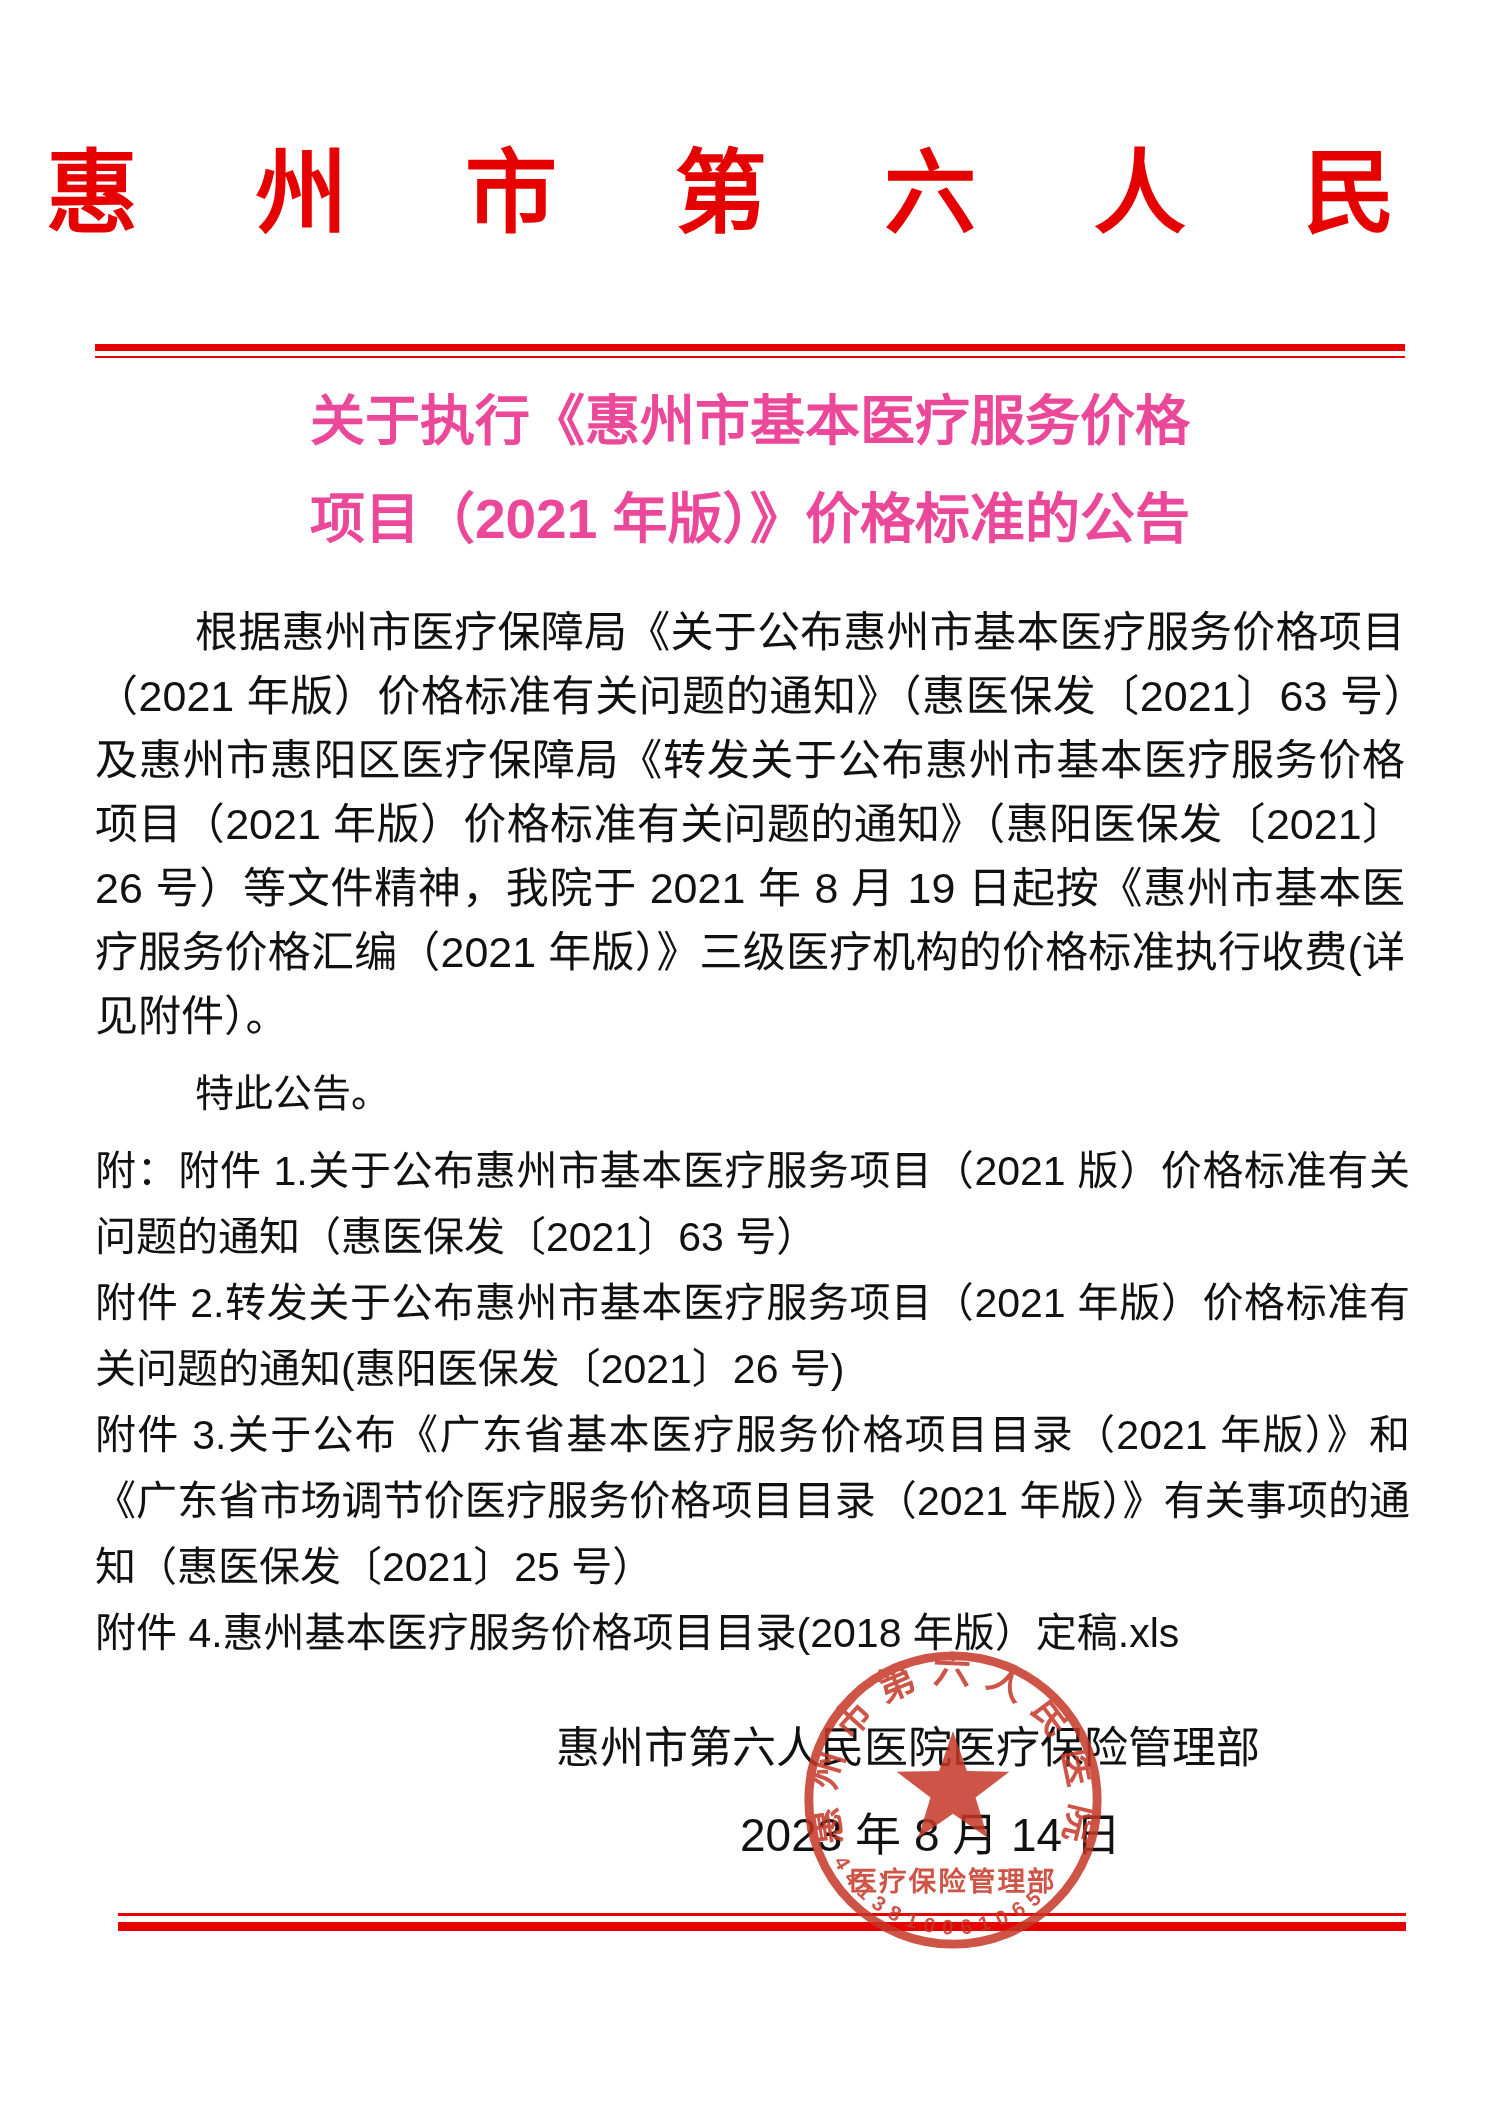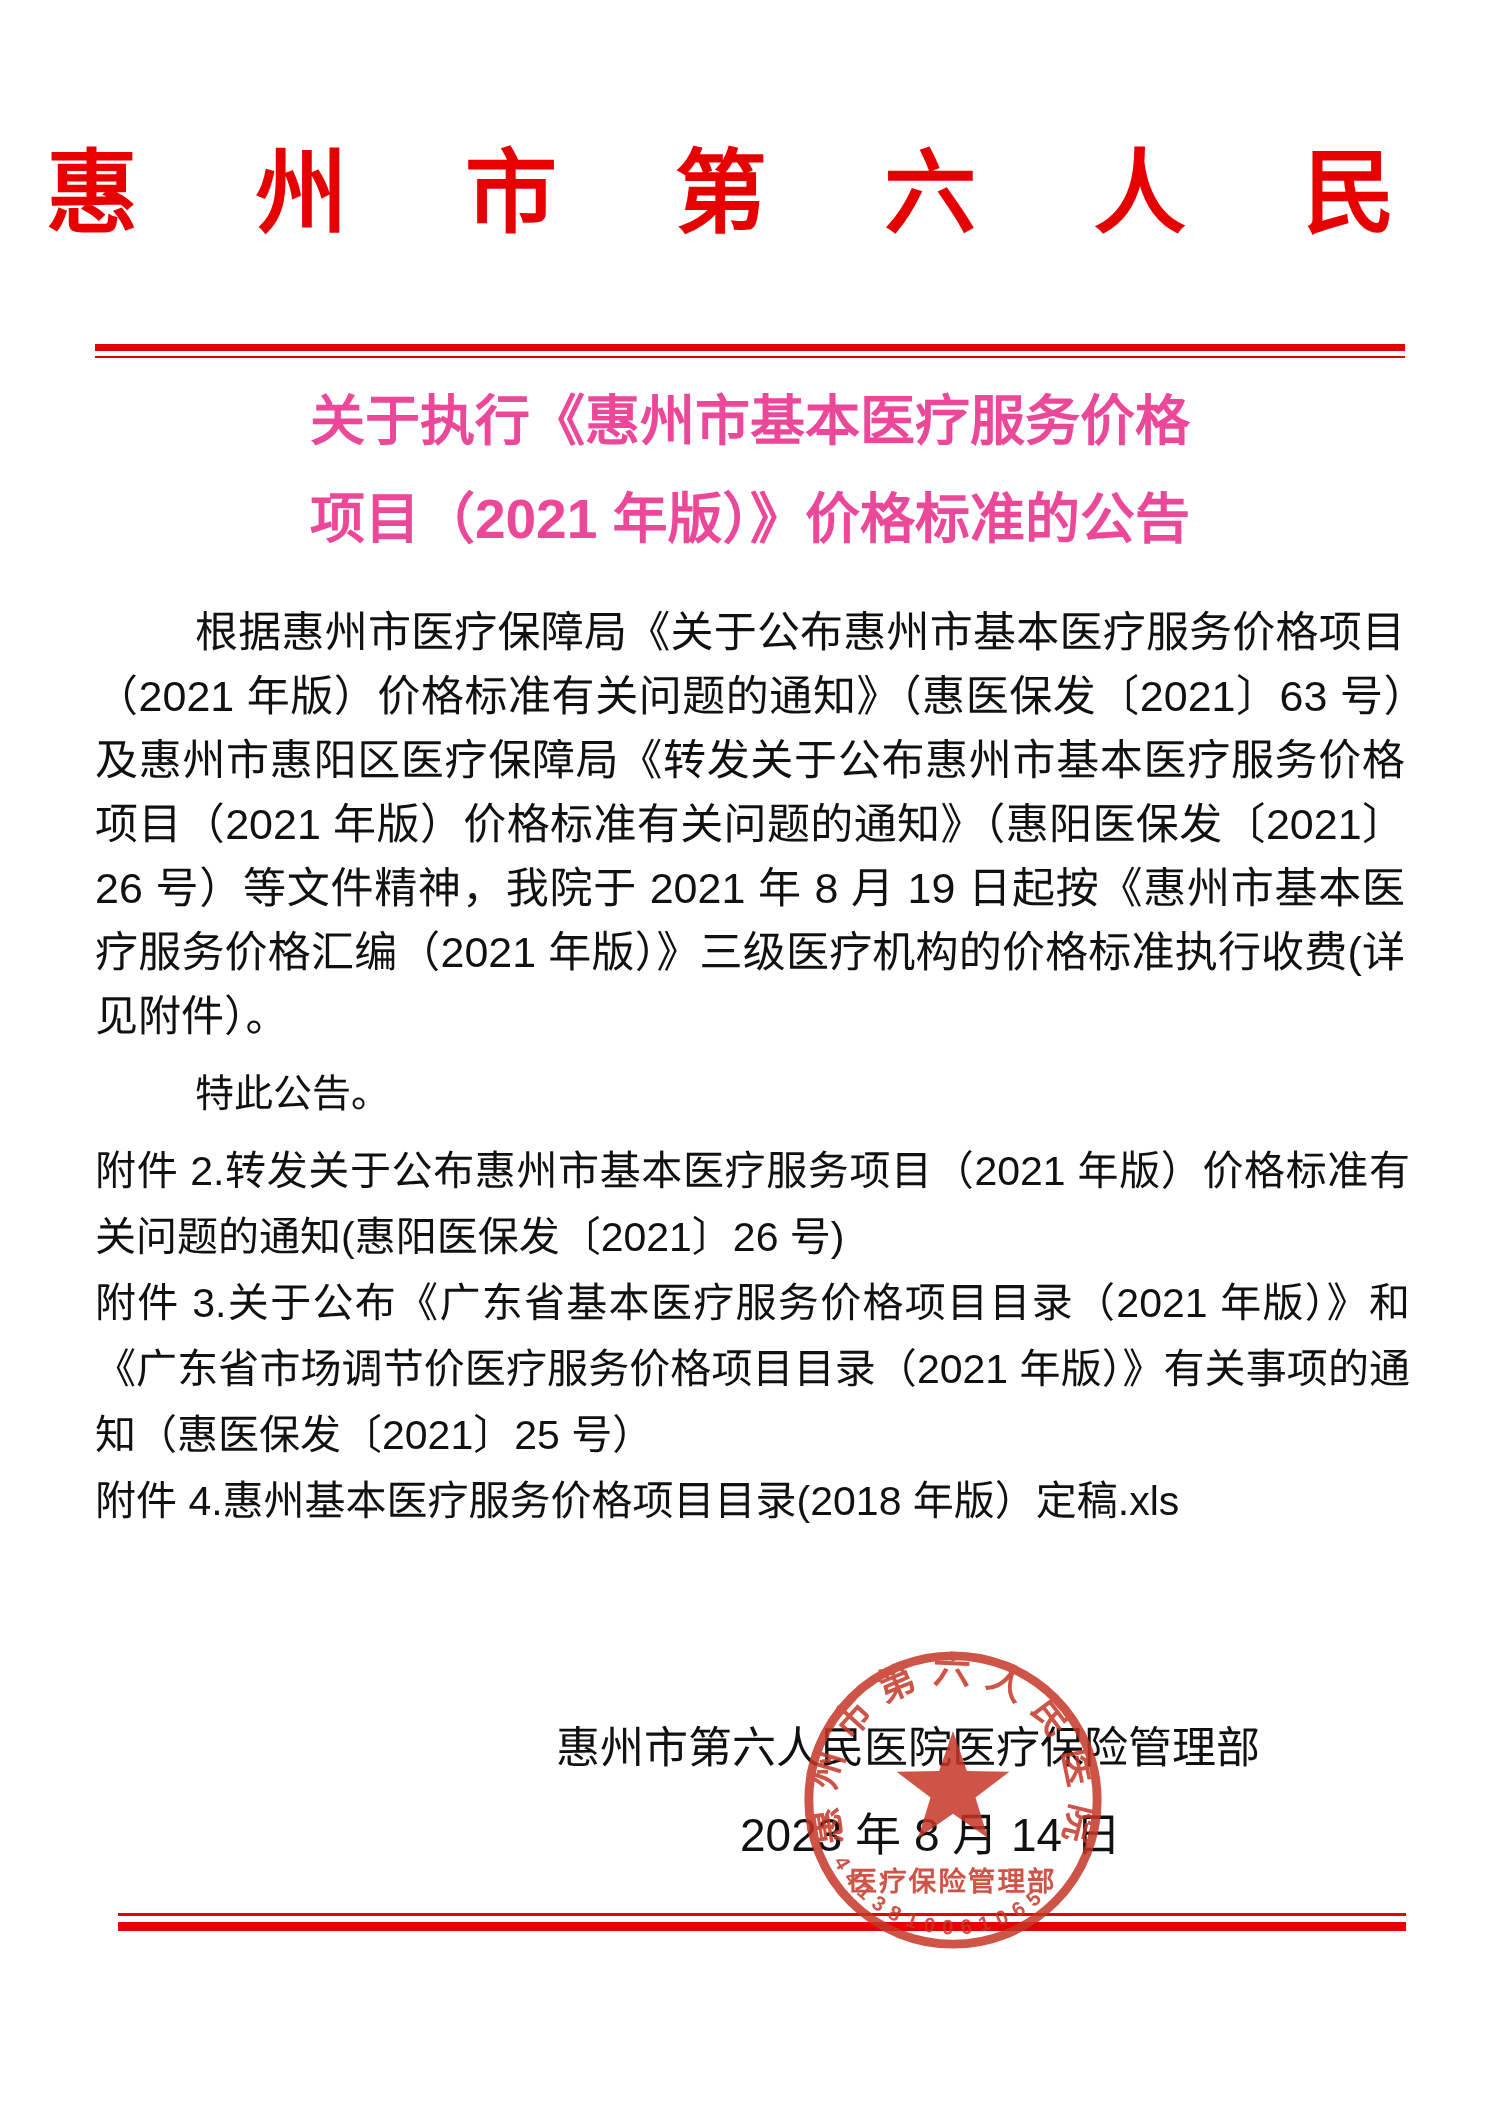--- a/index.html
+++ b/index.html
@@ -109,20 +109,21 @@
   <div class="doc-title">
     <div>关于执行《惠州市基本医疗服务价格</div>
     <div>项目（2021 年版）》价格标准的公告</div>
   </div>
 
   <p class="body-par">根据惠州市医疗保障局《关于公布惠州市基本医疗服务价格项目（2021 年版）价格标准有关问题的通知》（惠医保发〔2021〕63 号）及惠州市惠阳区医疗保障局《转发关于公布惠州市基本医疗服务价格项目（2021 年版）价格标准有关问题的通知》（惠阳医保发〔2021〕26 号）等文件精神，我院于 2021 年 8 月 19 日起按《惠州市基本医疗服务价格汇编（2021 年版）》三级医疗机构的价格标准执行收费(详见附件）。</p>
 
   <p class="closing">特此公告。</p>
 
   <div class="attachments">
+    <p>附：附件 1.关于公布惠州市基本医疗服务项目（2021 版）价格标准有关问题的通知（惠医保发〔2021〕63 号）</p>
     <p>附件 2.转发关于公布惠州市基本医疗服务项目（2021 年版）价格标准有关问题的通知(惠阳医保发〔2021〕26 号)</p>
     <p>附件 3.关于公布《广东省基本医疗服务价格项目目录（2021 年版）》和《广东省市场调节价医疗服务价格项目目录（2021 年版）》有关事项的通知（惠医保发〔2021〕25 号）</p>
     <p>附件 4.惠州基本医疗服务价格项目目录(2018 年版）定稿.xls</p>
   </div>
 
   <div class="signature">惠州市第六人民医院医疗保险管理部</div>
 
   <div class="date">2023 年 8 月 14 日</div>
 
   <svg class="stamp" viewBox="0 0 320 320" xmlns="http://www.w3.org/2000/svg">

